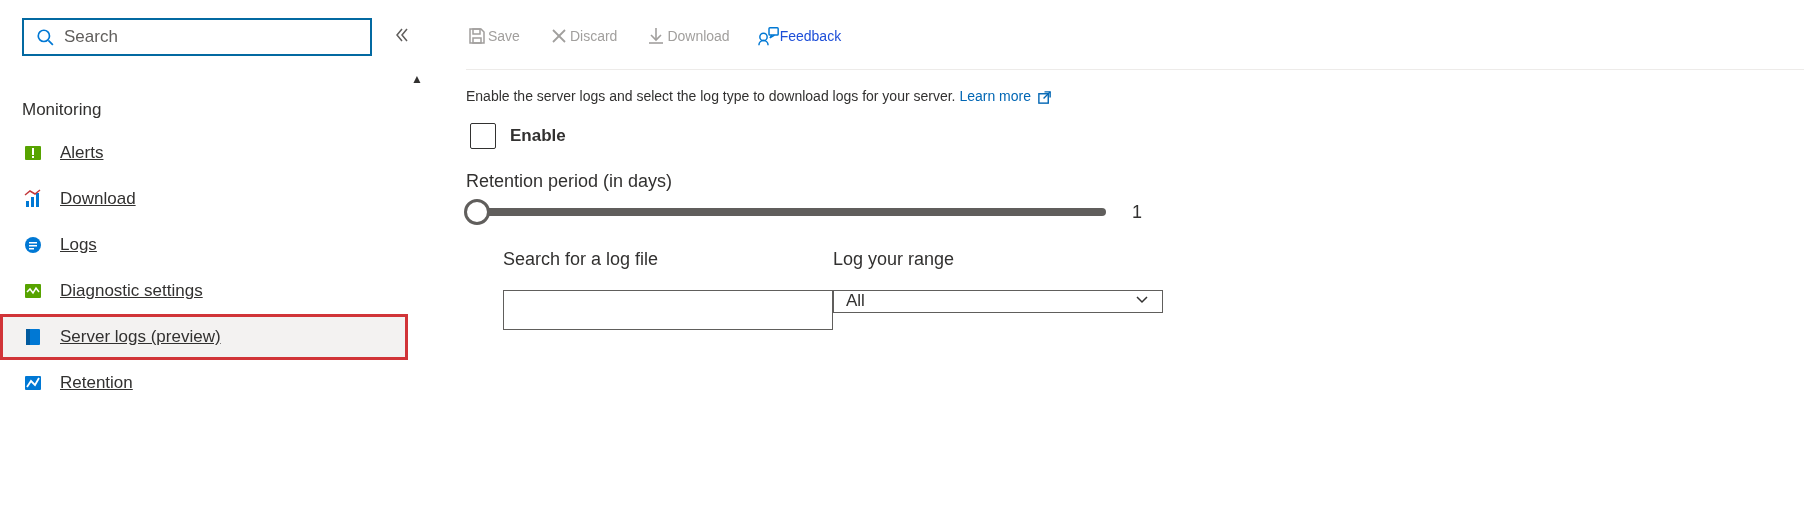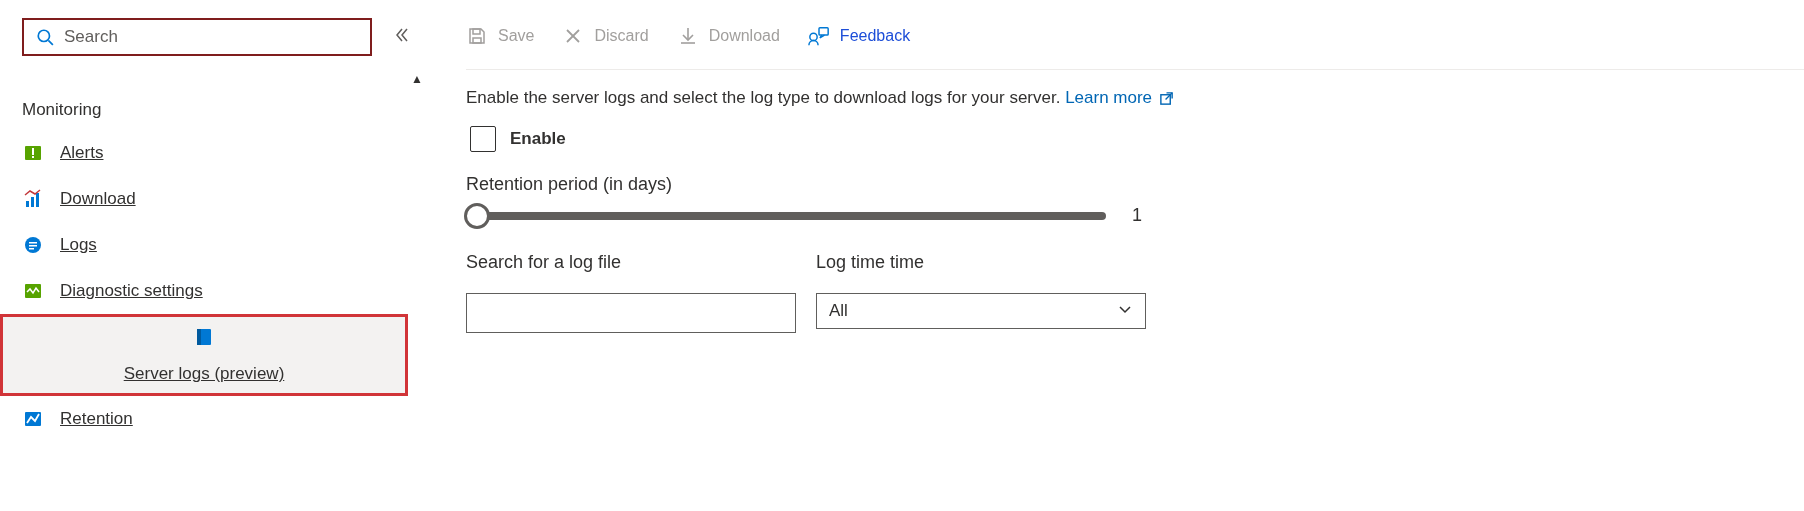--- a/index.html
+++ b/index.html
@@ -24,21 +24,21 @@
   .search-row {
     display: flex;
     align-items: center;
     padding-left: 22px;
     padding-right: 4px;
     gap: 18px;
   }
   .search-box {
     flex: 0 0 350px;
     height: 38px;
-    border: 2px solid #7f1d1d;
+    border: 2px solid #0369a1;
     display: flex;
     align-items: center;
     padding: 0 10px;
     gap: 8px;
   }
   .search-box input {
     border: none;
     outline: none;
     font-size: 17px;
     flex: 1;
@@ -64,21 +64,20 @@
     padding: 12px 22px;
     cursor: pointer;
     font-size: 17px;
     color: #323130;
     text-decoration: underline;
   }
   .nav-item.active {
     background: #f3f2f1;
     outline: 3px solid #d13438;
     outline-offset: -3px;
-    flex-direction: column;
   }
   .nav-icon {
     width: 22px;
     height: 22px;
     display: flex;
     align-items: center;
     justify-content: center;
     flex-shrink: 0;
   }
 
@@ -106,39 +105,38 @@
     display: flex;
     align-items: center;
     gap: 28px;
     height: 70px;
     border-bottom: 1px solid #edebe9;
     padding: 16px 0 14px 0;
   }
   .toolbar-btn {
     display: flex;
     align-items: center;
-    gap: 10px;
     color: #a19f9d;
-    font-size: 16px;
+    font-size: 14px;
     cursor: pointer;
   }
   .toolbar-btn.enabled { color: #1d4ed8; }
   .toolbar-btn .tb-icon {
     width: 22px;
     height: 22px;
     display: flex;
     align-items: center;
     justify-content: center;
   }
 
   .content {
     padding-top: 18px;
   }
   .desc {
-    font-size: 17px;
+    font-size: 14px;
     color: #323130;
     margin-bottom: 18px;
   }
   .desc a { color: #0066b4; text-decoration: none; }
   .section-label {
     font-size: 18px;
     margin-bottom: 10px;
   }
   .checkbox-row {
     display: flex;
@@ -176,33 +174,33 @@
     width: 26px;
     height: 26px;
     border-radius: 50%;
     background: #fff;
     border: 3px solid #605e5c;
   }
   .slider-value { font-size: 18px; }
 
   .row2 {
     display: flex;
-    gap: 20px;
+    margin-left: 37px;
   }
   .field { display: flex; flex-direction: column; gap: 10px; }
   .text-input {
     width: 330px;
     height: 40px;
     border: 1px solid #605e5c;
     padding: 0 10px;
     font-size: 17px;
   }
   .select {
     width: 330px;
-    height: 36px;
+    height: 23px;
     border: 1px solid #605e5c;
     display: flex;
     align-items: center;
     justify-content: space-between;
     padding: 0 12px;
     font-size: 17px;
     cursor: pointer;
   }
 </style>
 </head>
@@ -367,21 +365,21 @@
       </div>
       <span class="slider-value">1</span>
     </div>
 
     <div class="row2">
       <div class="field">
         <div class="section-label">Search for a log file</div>
         <input class="text-input" type="text" value="" style="">
       </div>
       <div class="field">
-        <div class="section-label">Log time time</div>
+        <div class="section-label">Log your range</div>
         <div class="select">
           <span>All</span>
           <span>
             <svg width="16" height="16" viewBox="0 0 16 16" fill="none" stroke="#323130" stroke-width="1.5">
                 <polyline points="3,6 8,11 13,6"></polyline>
               </svg>
           </span>
         </div>
       </div>
     </div>

